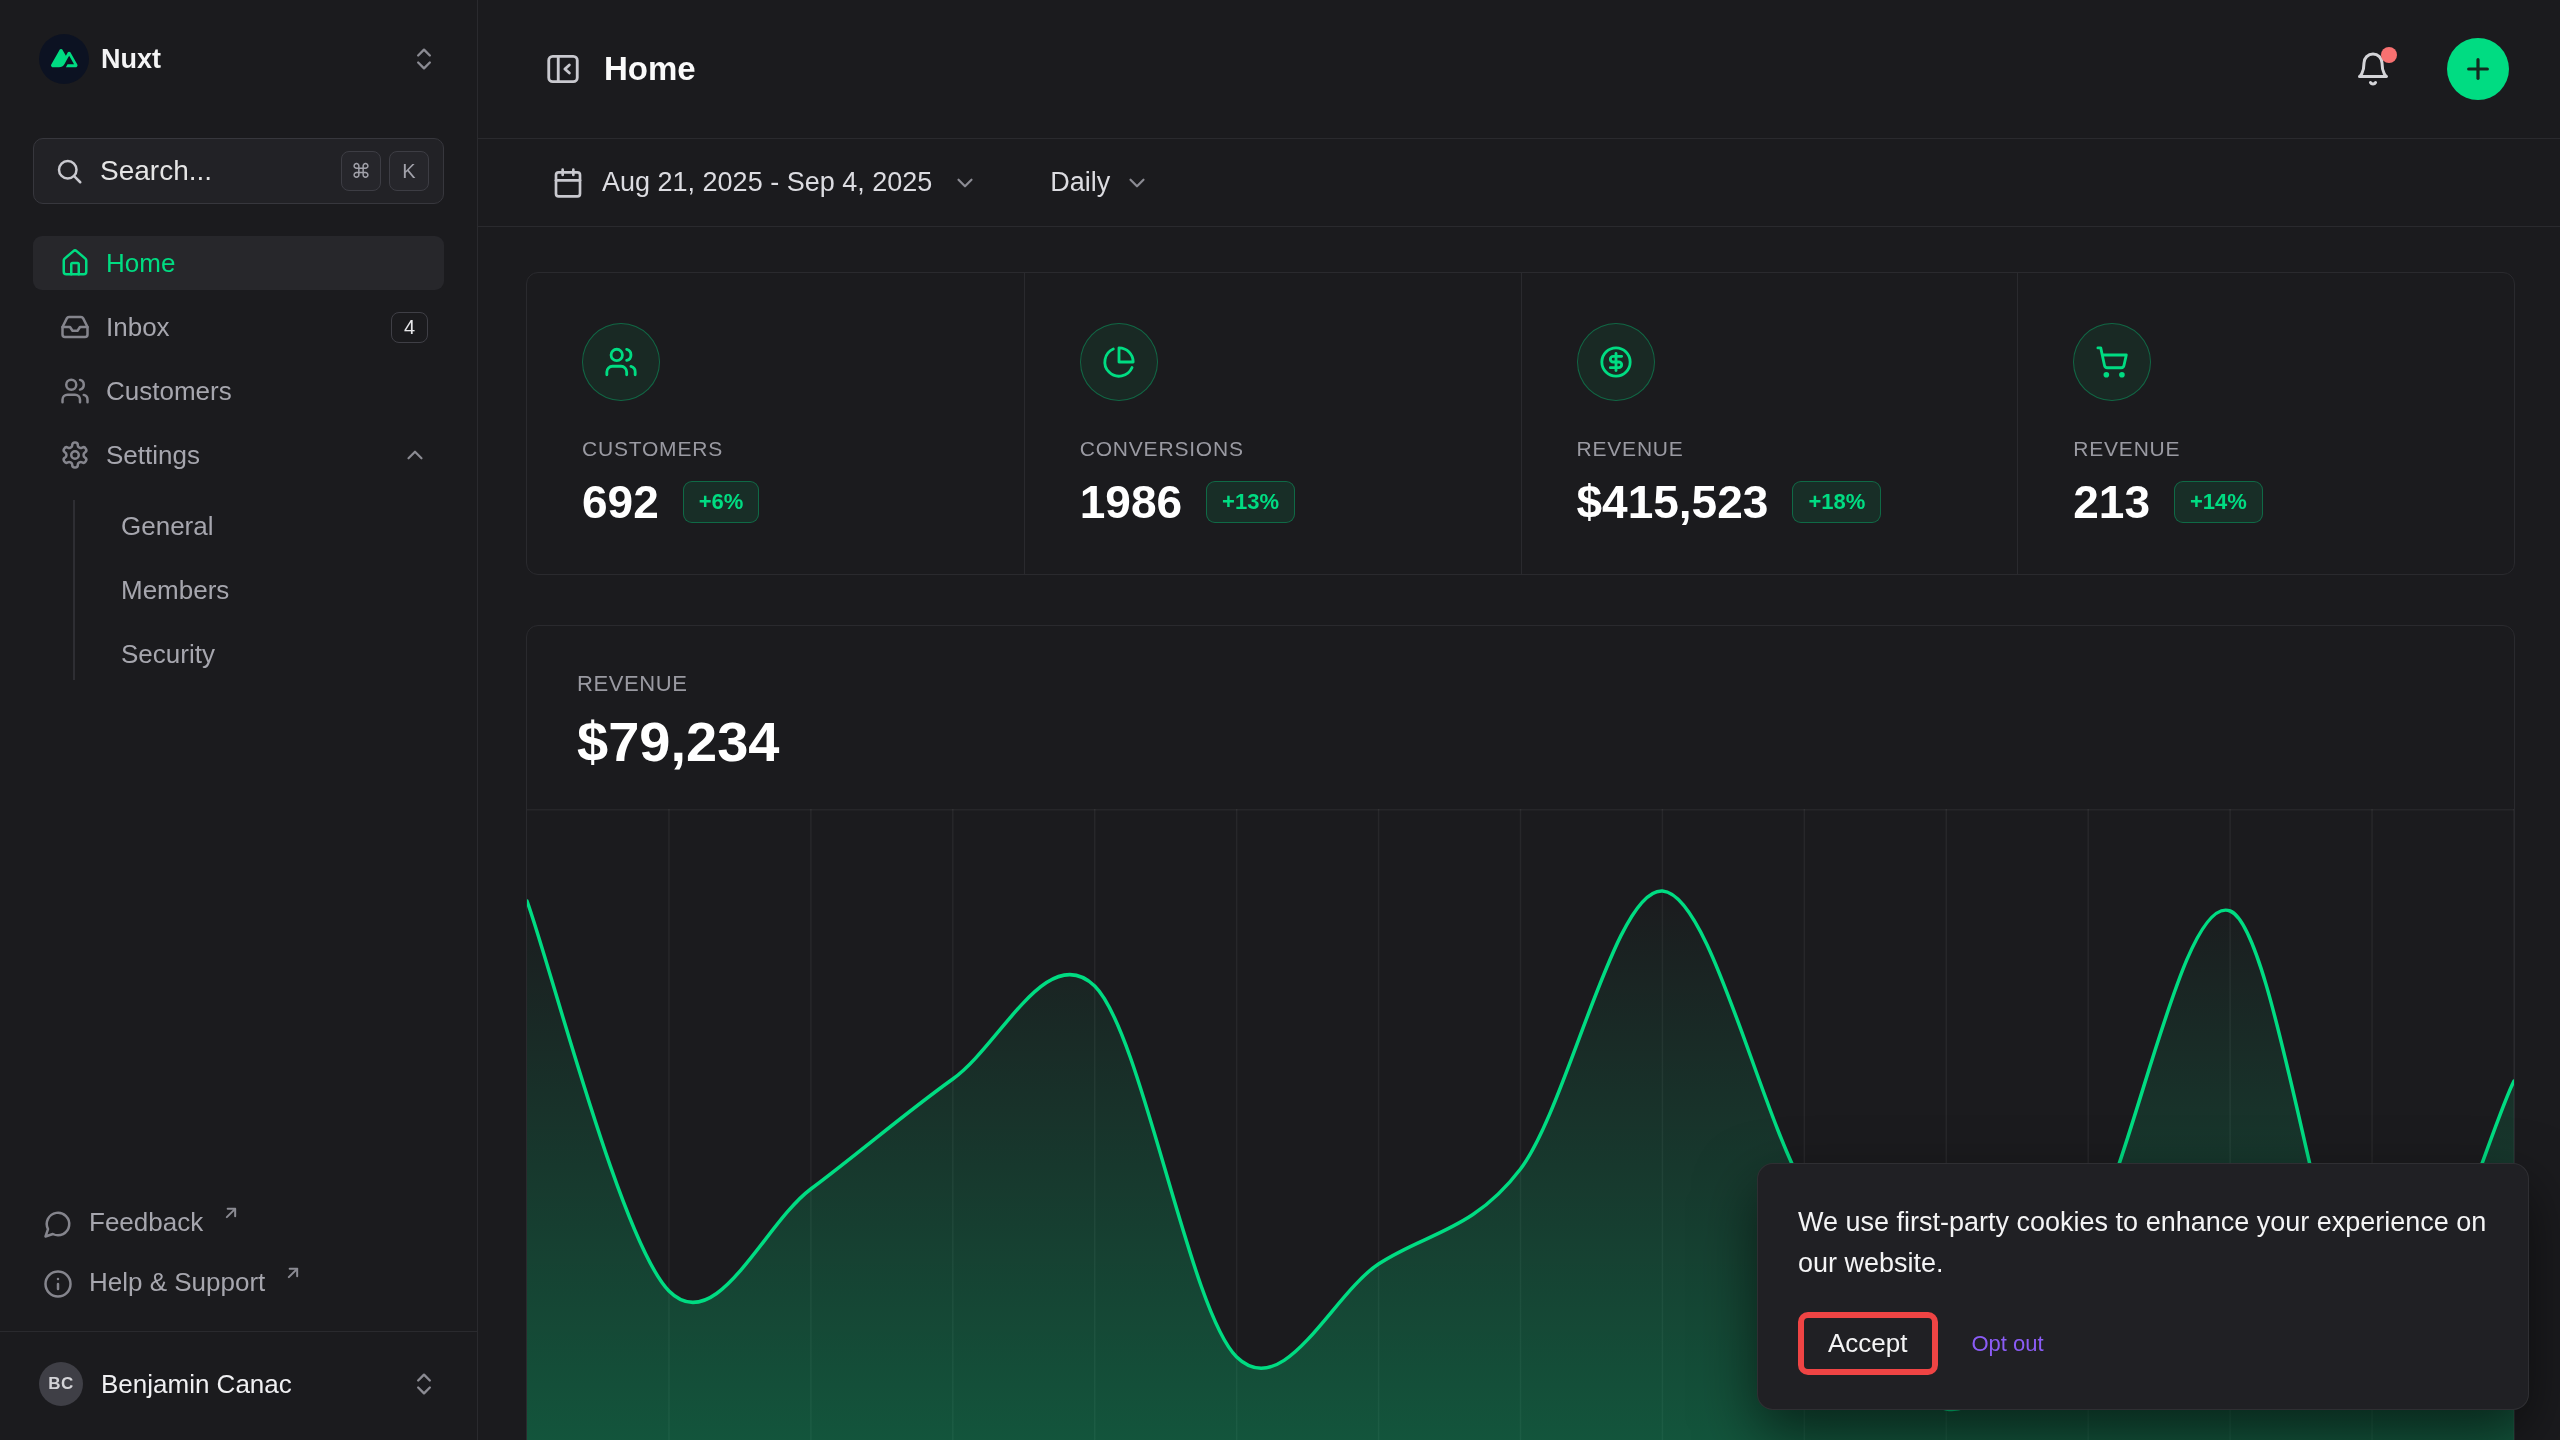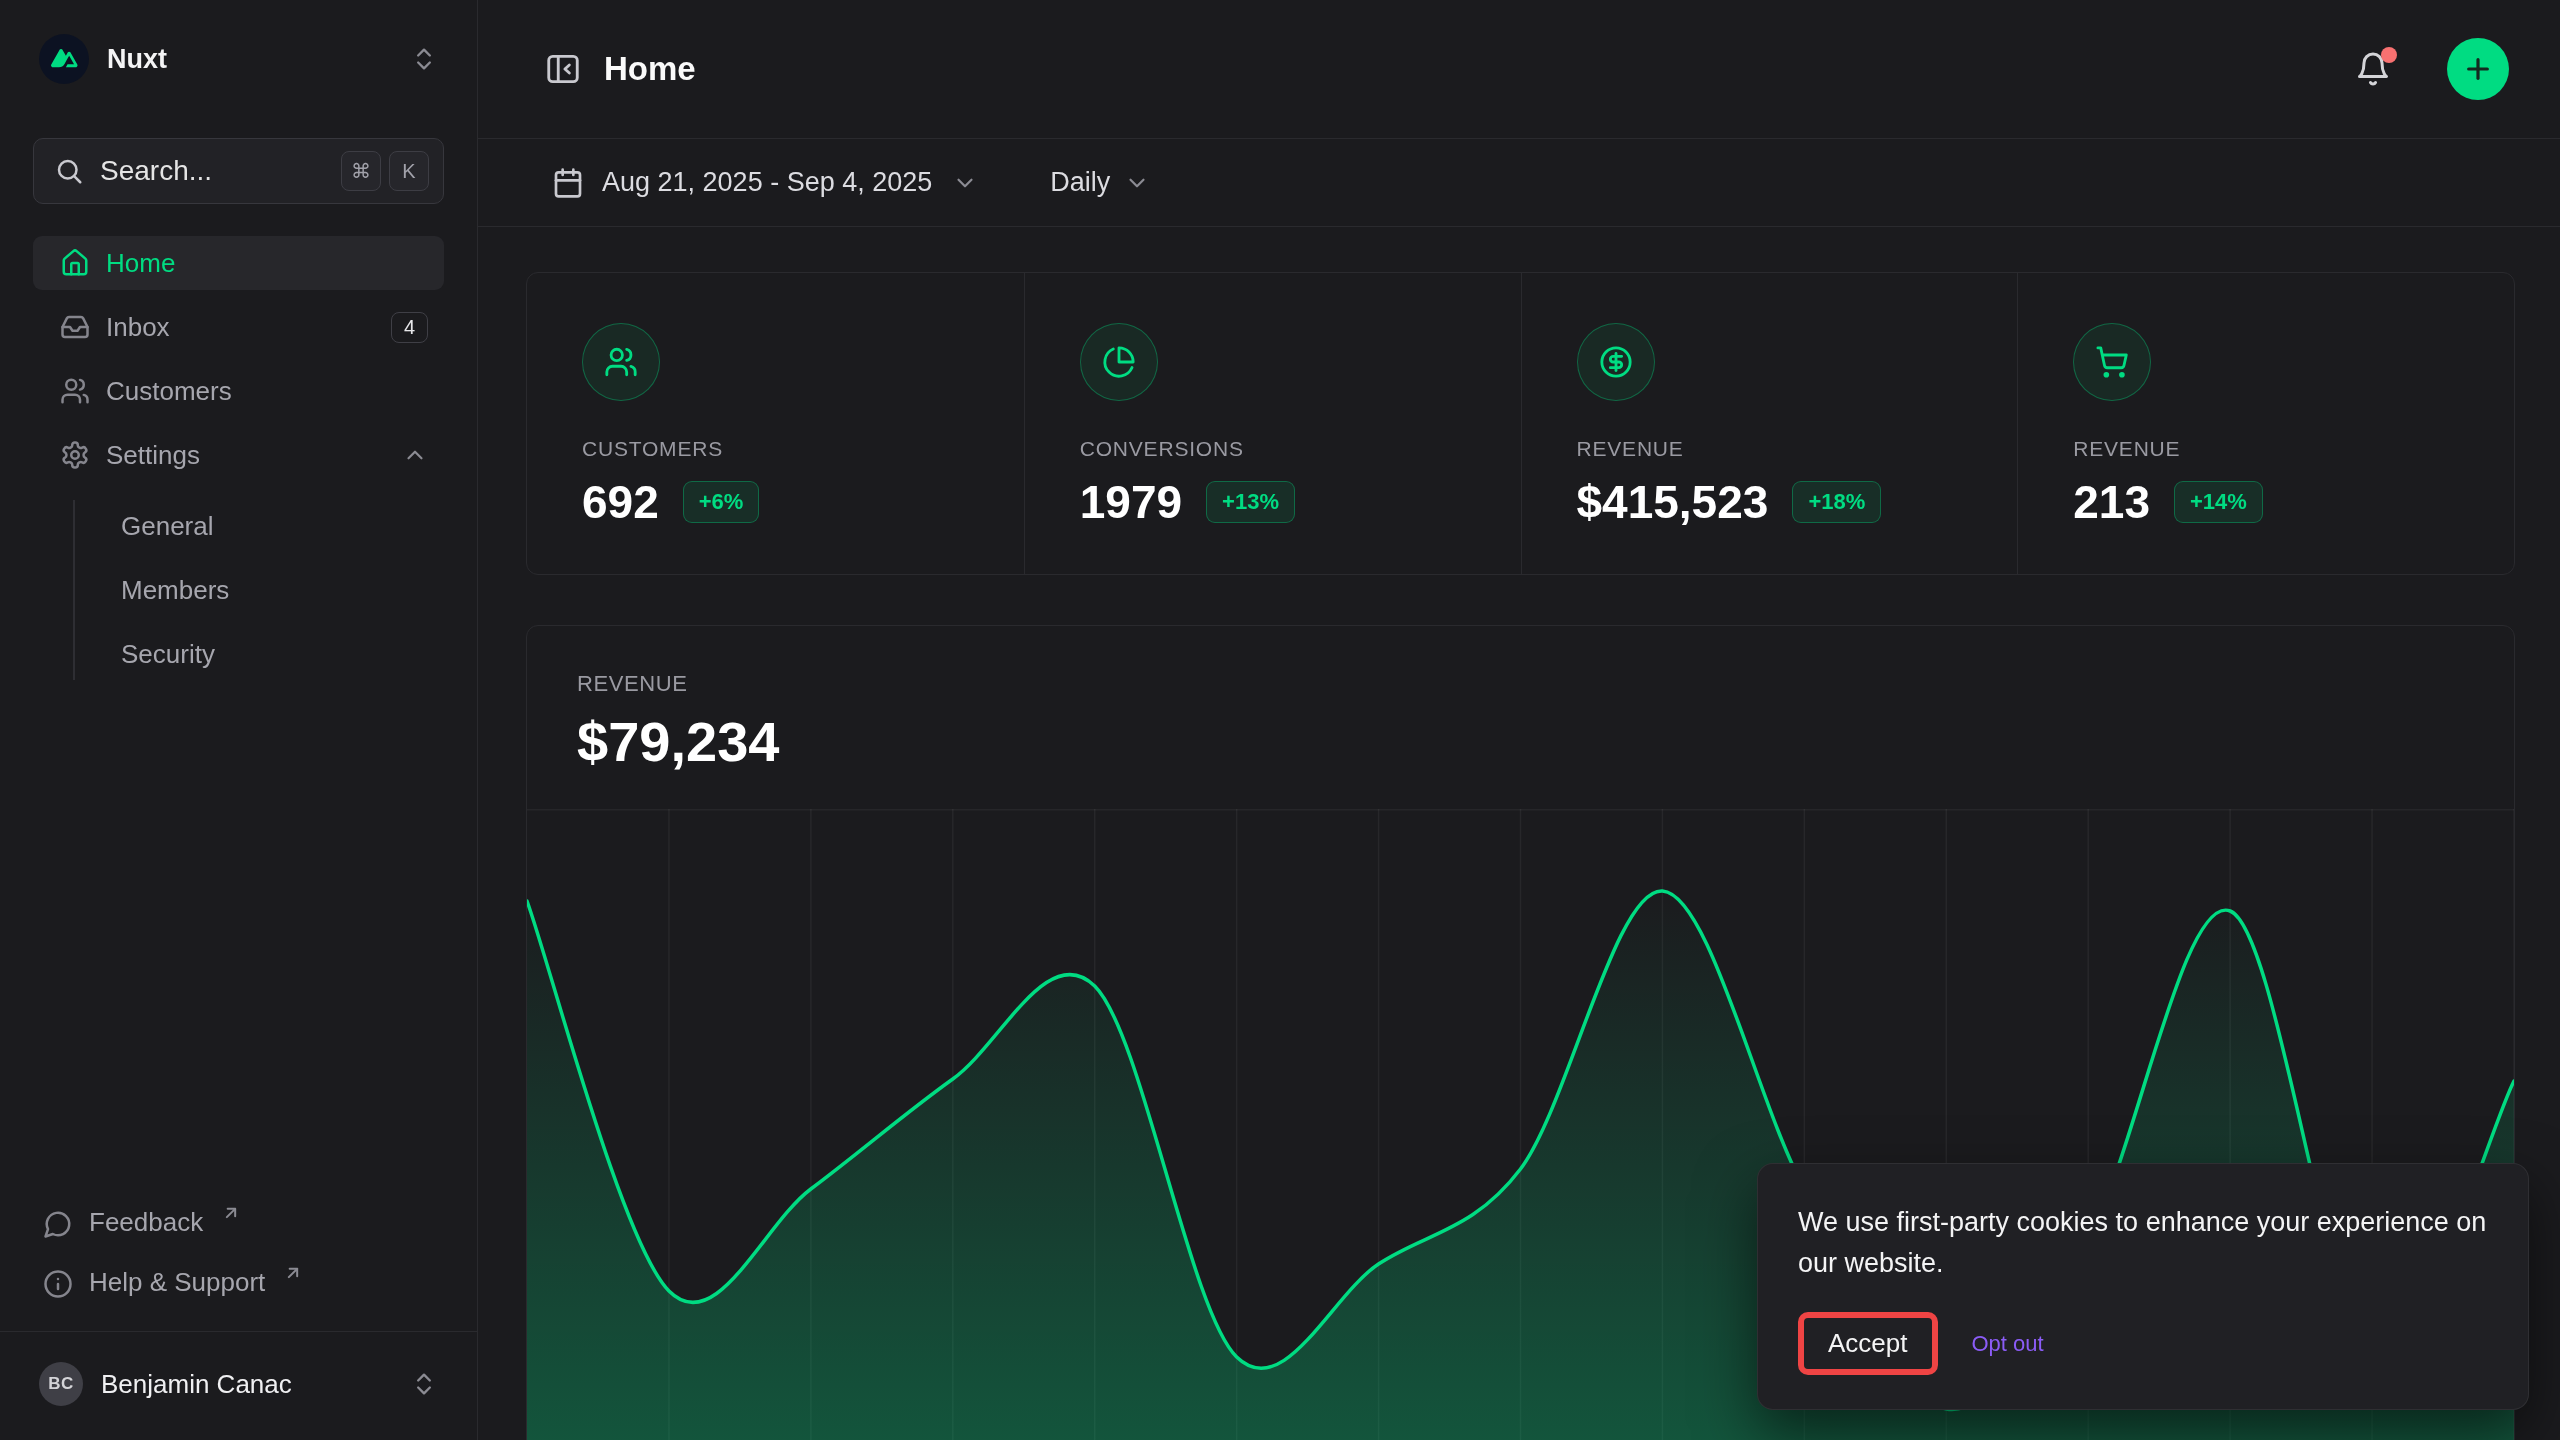--- a/index.html
+++ b/index.html
@@ -3,21 +3,21 @@
 <meta charset="utf-8">
 <style>
   * { margin:0; padding:0; box-sizing:border-box; }
   html,body { width:2560px; height:1440px; overflow:hidden; background:#161618; }
   body { font-family:"Liberation Sans", sans-serif; color:#f4f4f5; }
 
   .screen { position:relative; width:2560px; height:1440px; background:#1b1b1e; display:flex; }
 
   
   .sidebar { width:478px; min-width:478px; height:100%; border-right:1px solid #2a2a2e; display:flex; flex-direction:column; padding:30px 33px 28px 33px; }
-  .ws-row { display:flex; align-items:center; gap:18px; padding:4px 6px; border-radius:10px; cursor:pointer; }
+  .ws-row { display:flex; align-items:center; gap:12px; padding:4px 6px; border-radius:10px; cursor:pointer; }
   .logo-circle { width:50px; height:50px; border-radius:50%; background:#0c1222; display:flex; align-items:center; justify-content:center; }
   .ws-name { font-size:27px; font-weight:600; color:#f4f4f5; flex:1; }
   .icon { display:inline-flex; align-items:center; justify-content:center; }
   .dim-icon { color:#8b8b93; }
 
   .search-box { margin-top:50px; height:66px; background:#222226; border:1px solid #37373d; border-radius:10px; display:flex; align-items:center; padding:0 14px 0 20px; cursor:text; }
   .search-box .ph { font-size:28px; color:#e5e5e5; margin-left:16px; flex:1; }
   .kbd { font-size:20px; color:#a1a1aa; background:#26262b; border:1px solid #3d3d44; border-radius:8px; min-width:40px; height:40px; display:inline-flex; align-items:center; justify-content:center; padding:0 8px; margin-left:8px; }
 
   .nav { margin-top:32px; display:flex; flex-direction:column; }
@@ -271,21 +271,21 @@
         </div>
         <div class="stat-card">
           <div class="stat-icon-circle">
             <svg width="34" height="34" viewBox="0 0 24 24" fill="none" stroke="currentColor" stroke-width="2" stroke-linecap="round" stroke-linejoin="round">
                 <path d="M21.21 15.89A10 10 0 1 1 8 2.83"></path>
                 <path d="M22 12A10 10 0 0 0 12 2v10z"></path>
               </svg>
           </div>
           <div class="stat-label">CONVERSIONS</div>
           <div class="stat-value-row">
-            <span class="stat-value">1979</span>
+            <span class="stat-value">1986</span>
             <span class="delta-badge">+13%</span>
           </div>
         </div>
         <div class="stat-card">
           <div class="stat-icon-circle">
             <svg width="34" height="34" viewBox="0 0 24 24" fill="none" stroke="currentColor" stroke-width="2" stroke-linecap="round" stroke-linejoin="round">
                 <circle cx="12" cy="12" r="10"></circle>
                 <path d="M16 8h-6a2 2 0 1 0 0 4h4a2 2 0 1 1 0 4H8"></path>
                 <path d="M12 18V6"></path>
               </svg>

